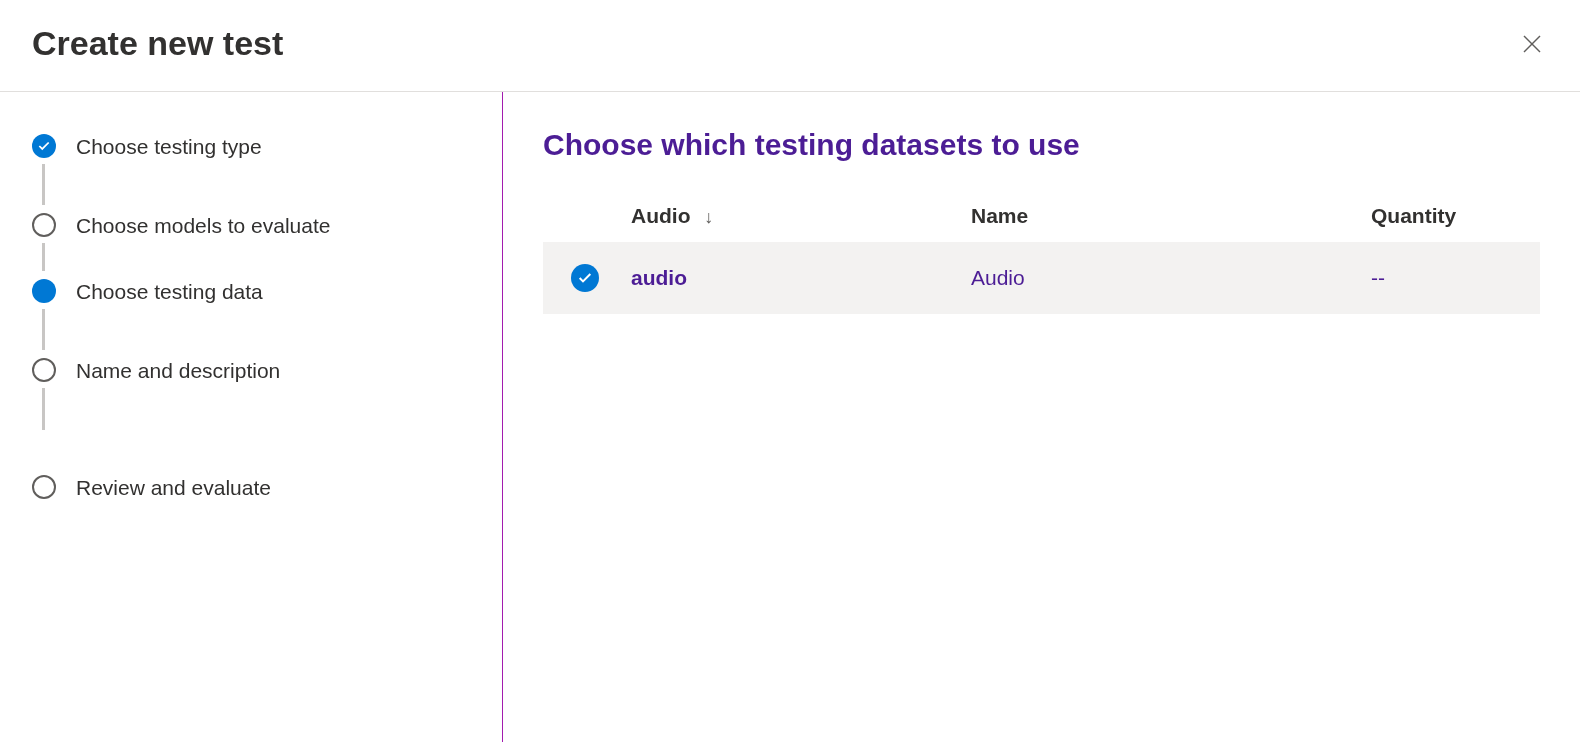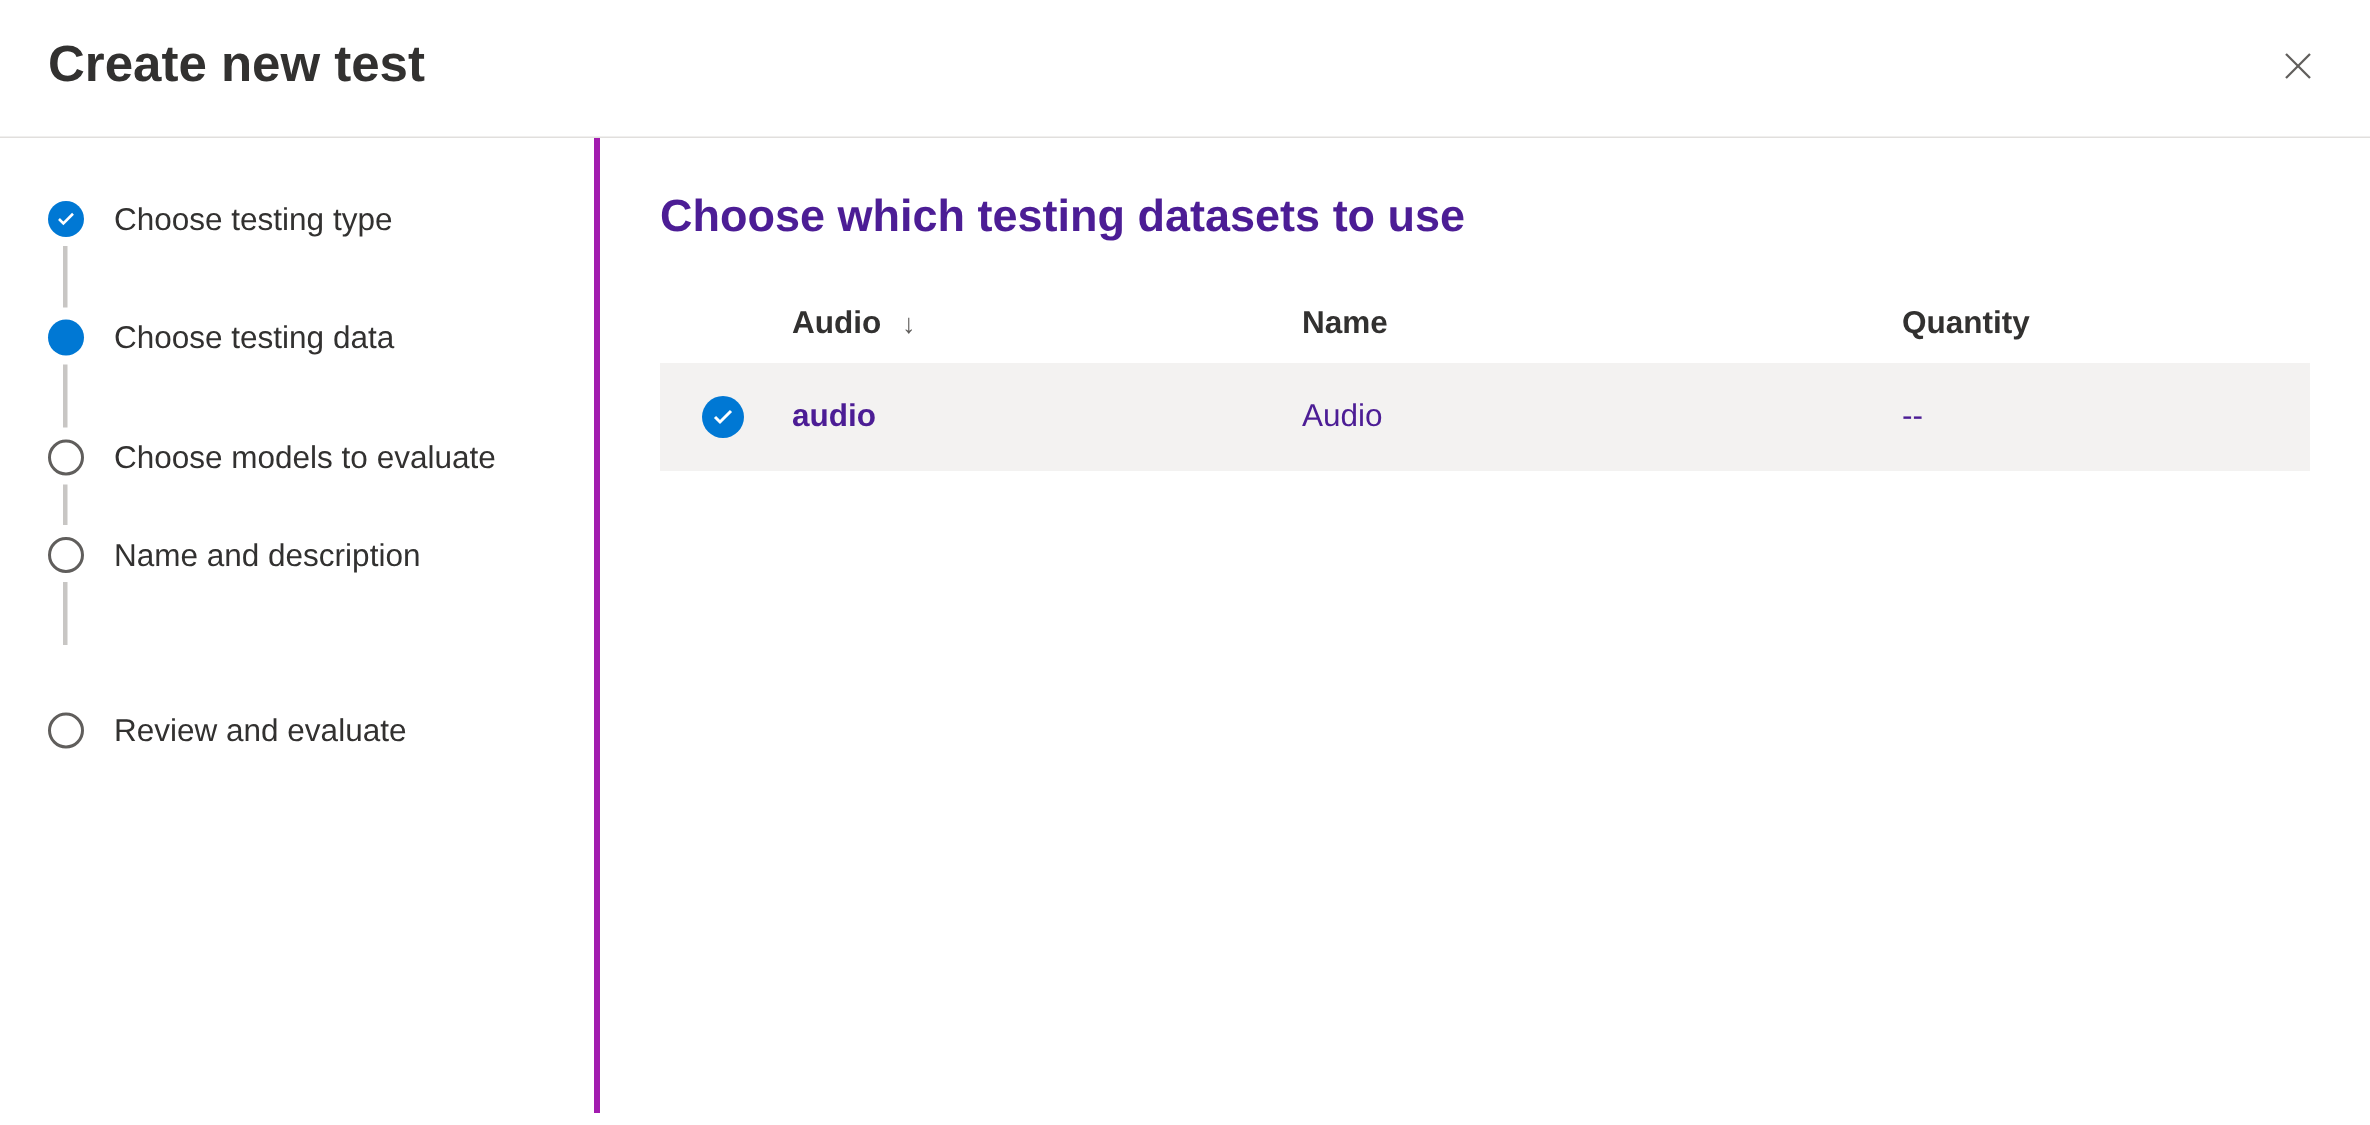--- a/index.html
+++ b/index.html
@@ -38,22 +38,22 @@
     }
     .close-btn svg {
       width: 24px;
       height: 24px;
     }
     .body {
       display: flex;
       height: calc(100% - 100px);
     }
     .sidebar {
-      width: 400px;
-      border-right: 4px solid #a21caf;
+      width: 503px;
+      border-right: 1px solid #a21caf;
       padding: 40px 32px;
     }
     .steps {
       list-style: none;
     }
     .step {
       position: relative;
       padding-left: 44px;
       padding-bottom: 50px;
       min-height: 28px;
@@ -203,30 +203,30 @@
       <li class="step">
         <span class="step-marker completed">
           <svg viewBox="0 0 24 24">
               <polyline points="4 12 9 17 20 6"></polyline>
             </svg>
         </span>
         <span class="step-connector"></span>
         <span class="step-label">Choose testing type</span>
       </li>
 
-      <li class="step">
-        <span class="step-marker current"></span>
-        <span class="step-connector"></span>
-        <span class="step-label">Choose testing data</span>
-      </li>
-
       <li class="step multi-line">
         <span class="step-marker pending"></span>
         <span class="step-connector"></span>
         <span class="step-label">Choose models to evaluate</span>
+      </li>
+
+      <li class="step">
+        <span class="step-marker current"></span>
+        <span class="step-connector"></span>
+        <span class="step-label">Choose testing data</span>
       </li>
 
       <li class="step">
         <span class="step-marker pending"></span>
         <span class="step-connector"></span>
         <span class="step-label">Name and description</span>
       </li>
 
       <li class="step">
         <span class="step-marker pending"></span>

